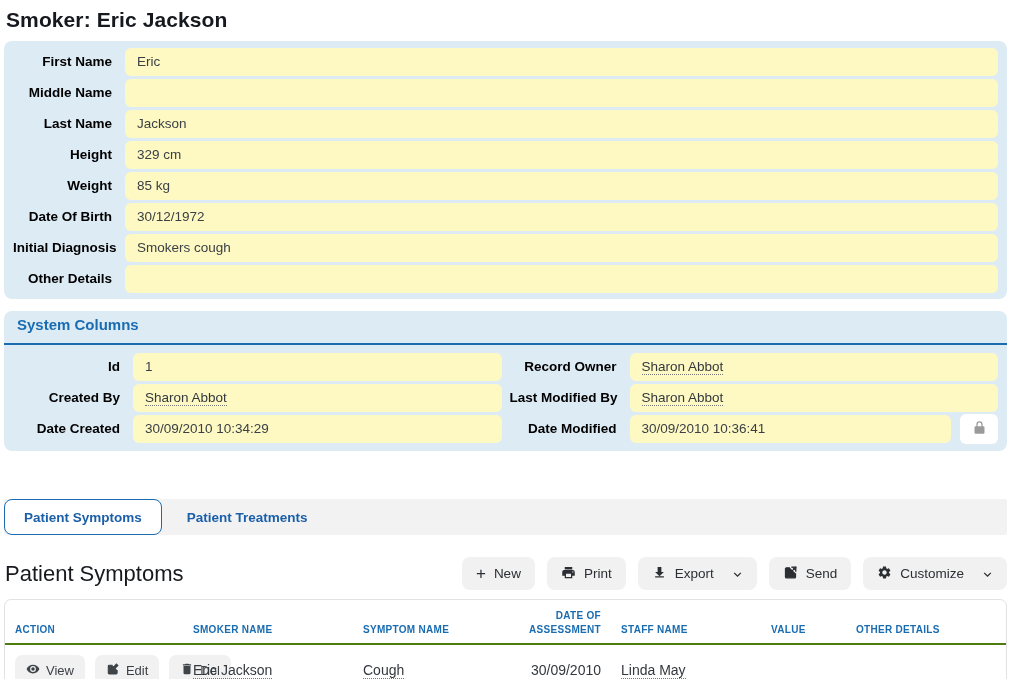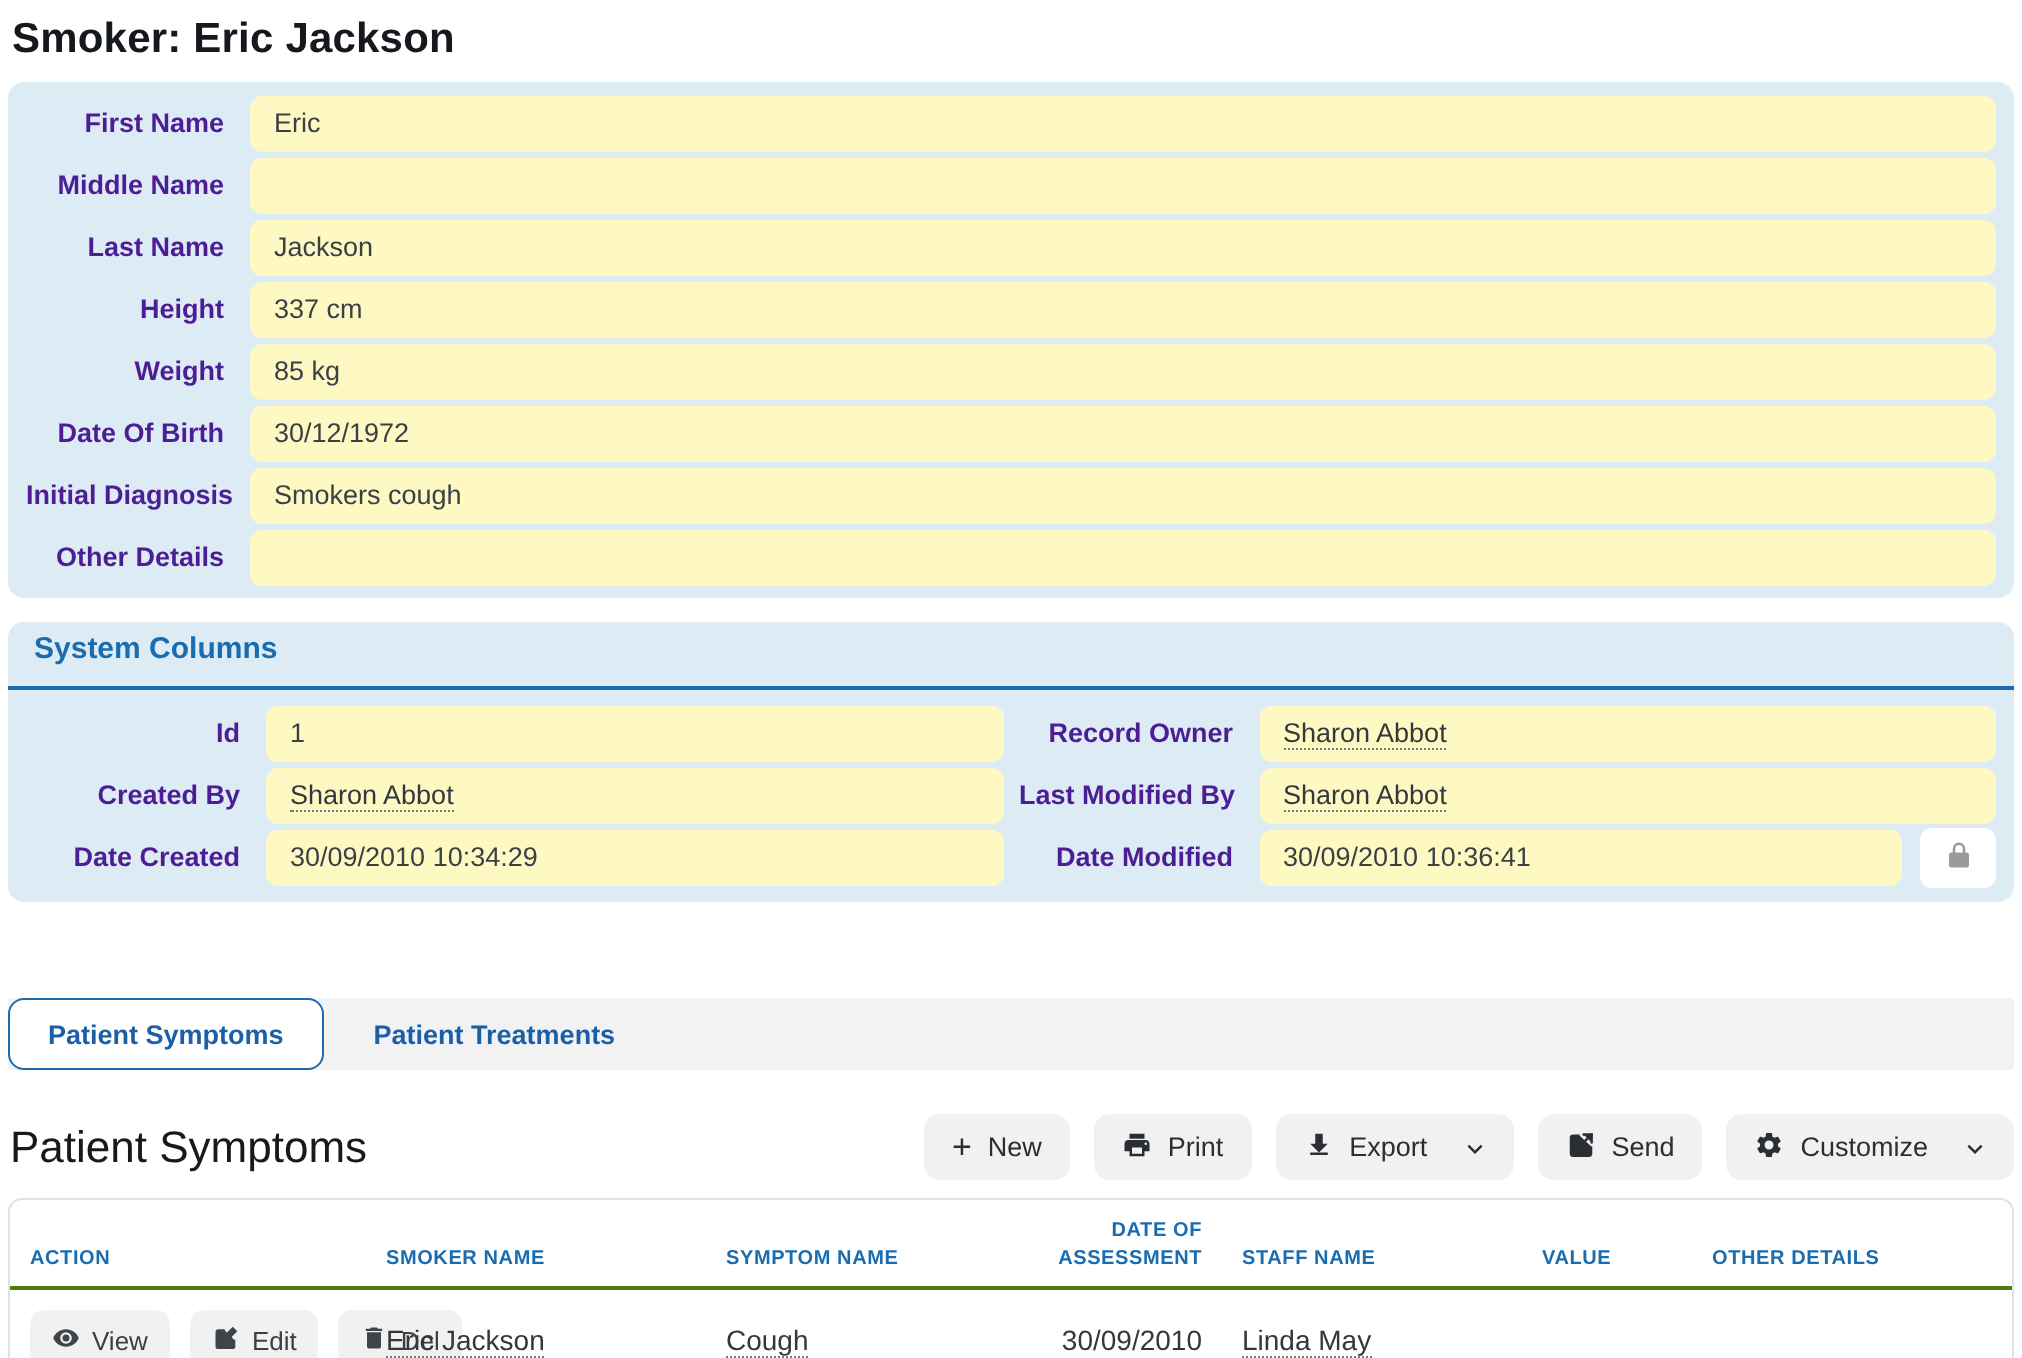--- a/index.html
+++ b/index.html
@@ -22,21 +22,21 @@
     border-radius: 8px;
     padding: 5px 9px;
   }
   .form-row { display: flex; align-items: center; height: 31px; }
   .form-label {
     width: 112px;
     text-align: right;
     padding-right: 13px;
     font-size: 13.5px;
     font-weight: 600;
-    color: #4c1d95;
+    color: #000000;
     flex: 0 0 auto;
     white-space: nowrap;
   }
   .form-field {
     flex: 1 1 auto;
     background: #fef9c3;
     border-radius: 6px;
     height: 28px;
     line-height: 28px;
     padding: 0 12px;
@@ -175,21 +175,21 @@
   <div class="form-row">
     <div class="form-label">Middle Name</div>
     <div class="form-field"></div>
   </div>
   <div class="form-row">
     <div class="form-label">Last Name</div>
     <div class="form-field">Jackson</div>
   </div>
   <div class="form-row">
     <div class="form-label">Height</div>
-    <div class="form-field">337 cm</div>
+    <div class="form-field">329 cm</div>
   </div>
   <div class="form-row">
     <div class="form-label">Weight</div>
     <div class="form-field">85 kg</div>
   </div>
   <div class="form-row">
     <div class="form-label">Date Of Birth</div>
     <div class="form-field">30/12/1972</div>
   </div>
   <div class="form-row">

